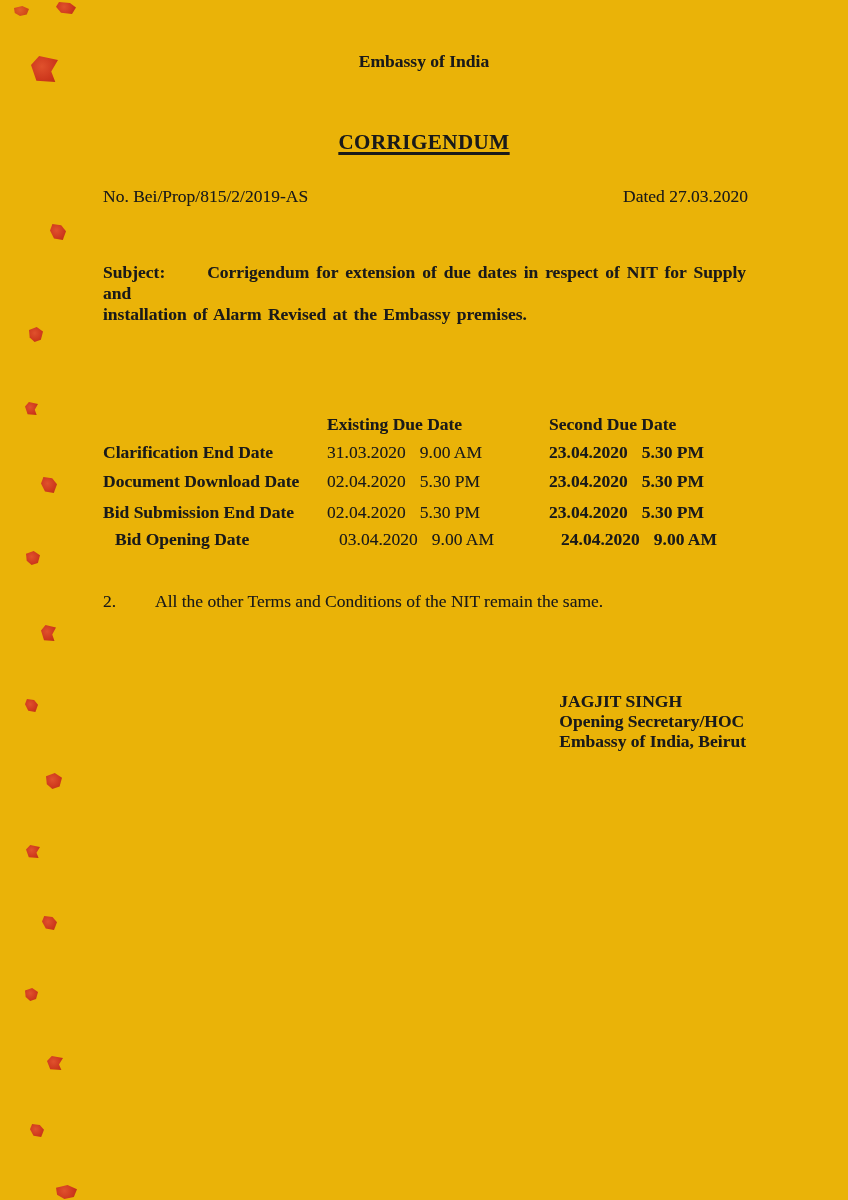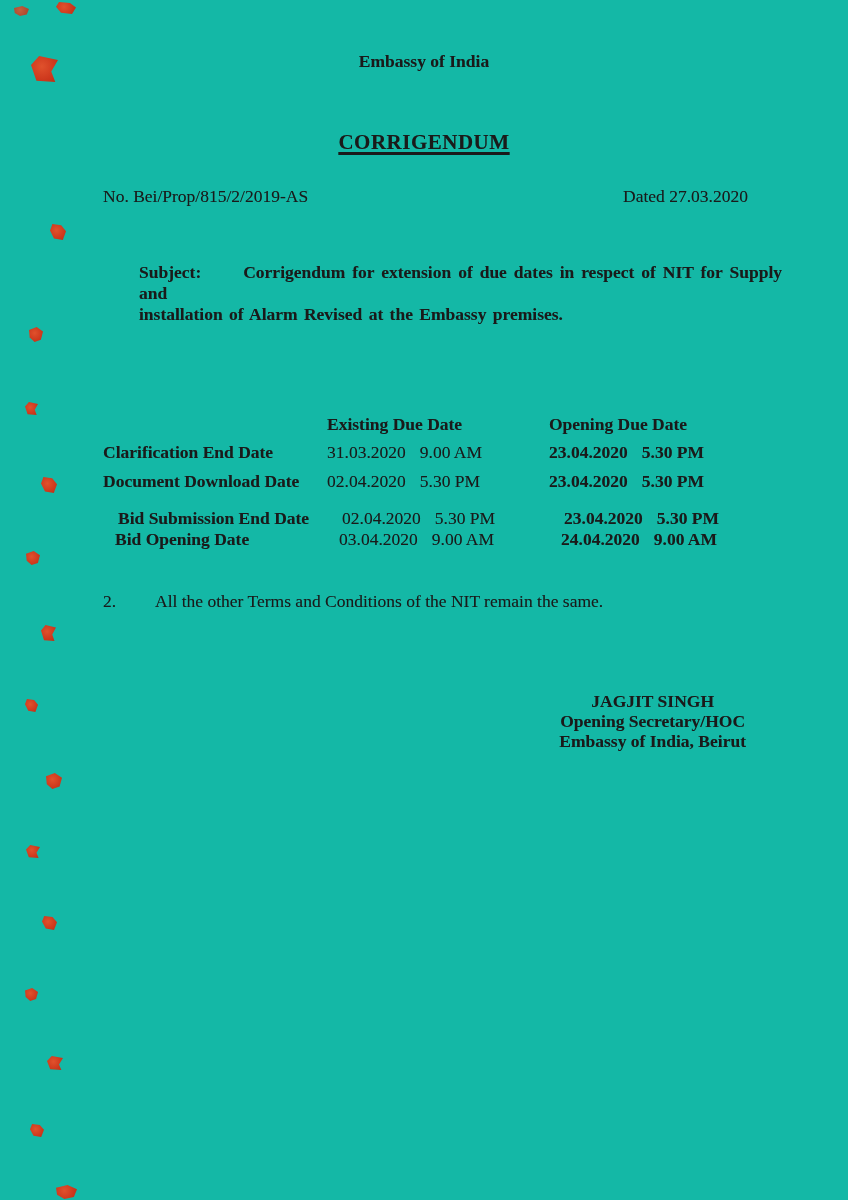--- a/index.html
+++ b/index.html
@@ -1,20 +1,20 @@
 <!DOCTYPE html>
 <html><head>
 <meta charset="utf-8">
 <style>
   html, body { margin: 0; padding: 0; background: #ffffff; }
   .page {
     position: relative;
     width: 848px;
     height: 1200px;
-    background: #14b8a6;
+    background: #eab308;
     font-family: "Liberation Serif", serif;
     font-size: 17.5px;
     color: #1a1a1a;
     overflow: hidden;
     border-right: 1px solid #ececec;
     border-bottom: 1px solid #f0f0f0;
     text-shadow: 0 0 0.4px rgba(26,26,26,0.35);
   }
   .abs { position: absolute; }
   .center { left: 0; right: 0; text-align: center; }
@@ -27,43 +27,43 @@
     font-size: 21px;
     font-weight: bold;
     letter-spacing: 0.5px;
     text-decoration: underline;
     text-decoration-thickness: 2.5px;
     text-underline-offset: 3px;
   }
 
   .ref-line { top: 186px; left: 103px; right: 100px; display: flex; justify-content: space-between; }
 
-  .subject-block { top: 262px; left: 103px; width: 643px; line-height: 20.9px; font-weight: bold; margin-left: 36px; }
+  .subject-block { top: 262px; left: 103px; width: 643px; line-height: 20.9px; font-weight: bold; }
   .jlast { text-align: justify; text-align-last: justify; }
   .tab-gap { display: inline-block; width: 42px; }
   .line-left { text-align: left; word-spacing: 2px; }
 
   .para-ref { top: 340px; left: 103px; width: 643px; line-height: 19.6px; }
   .indent-gap { display: inline-block; width: 48px; }
 
   .due-table { top: 410px; left: 103px; width: 643px; height: 142px; }
   .due-table .hdr { position: absolute; top: 4px; font-weight: bold; }
   .col-label { left: 0; font-weight: bold; }
   .col-exist { left: 224px; }
   .col-rev { left: 446px; }
   .trow { position: absolute; left: 0; width: 643px; height: 22px; }
   .trow .cell { position: absolute; top: 0; white-space: nowrap; }
   .trow .revised { font-weight: bold; }
   .time-val { margin-left: 14px; }
-  .r0 { top: 32px; } .r1 { top: 61px; } .r2 { top: 98px; margin-left: 15px; } .r3 { top: 119px; margin-left: 12px; }
+  .r0 { top: 32px; } .r1 { top: 61px; } .r2 { top: 92px; } .r3 { top: 119px; margin-left: 12px; }
 
   .para-close { top: 591px; left: 103px; width: 643px; }
   .p2-num { display: inline-block; width: 52px; }
 
-  .signature { top: 691px; right: 102px; text-align: center; font-weight: bold; line-height: 20px; }
+  .signature { top: 691px; right: 102px; text-align: left; font-weight: bold; line-height: 20px; }
 
   
   .rm { position: absolute; background: radial-gradient(circle at 40% 40%, #e0512c 0%, #cf3a1e 55%, #bb2d12 100%); }
   .rm-a { clip-path: polygon(15% 0, 70% 8%, 100% 45%, 80% 100%, 25% 90%, 0 40%); }
   .rm-b { clip-path: polygon(0 20%, 55% 0, 100% 30%, 85% 85%, 40% 100%, 5% 70%); }
   .rm-c { clip-path: polygon(30% 0, 100% 15%, 75% 60%, 90% 100%, 20% 95%, 0 35%); }
 </style>
 </head>
 <body>
 
@@ -99,21 +99,21 @@
   </div>
 
   <div class="abs subject-block">
     <div class="jlast"><span>Subject:</span><span class="tab-gap"></span><span>Corrigendum for extension of due dates in respect of NIT for Supply and</span></div>
     <div class="line-left">installation of Alarm Revised at the Embassy premises.</div>
   </div>
 
 
   <div class="abs due-table">
     <div class="hdr col-exist">Existing Due Date</div>
-    <div class="hdr col-rev">Opening Due Date</div>
+    <div class="hdr col-rev">Second Due Date</div>
 
     <div class="trow r0">
       <span class="cell col-label">Clarification End Date</span>
       <span class="cell col-exist"><span>31.03.2020</span><span class="time-val">9.00 AM</span></span>
       <span class="cell col-rev revised"><span>23.04.2020</span><span class="time-val">5.30 PM</span></span>
     </div>
 
     <div class="trow r1">
       <span class="cell col-label">Document Download Date</span>
       <span class="cell col-exist"><span>02.04.2020</span><span class="time-val">5.30 PM</span></span>

